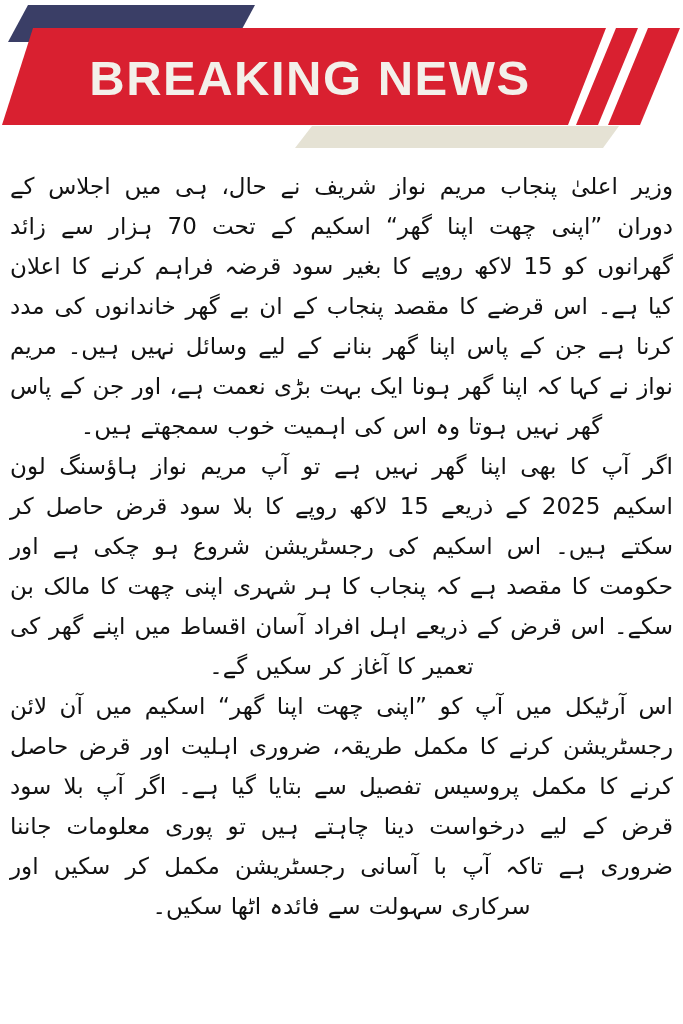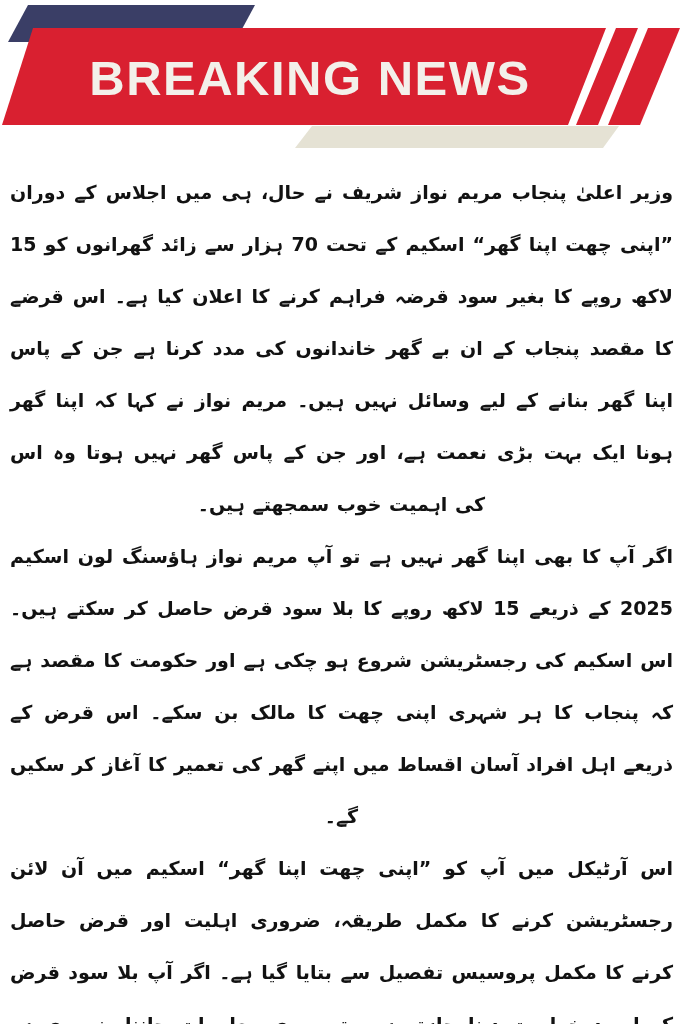--- a/index.html
+++ b/index.html
@@ -36,23 +36,23 @@
     letter-spacing: 1.5px;
   }
   .article {
     direction: rtl;
     padding: 4px 10px 0 10px;
     color: #121212;
   }
   .article p {
     margin: 0;
     font-family: "DejaVu Sans", sans-serif;
-    font-weight: 700;
-    font-size: 19px;
-    line-height: 52px;
+    font-weight: 400;
+    font-size: 23px;
+    line-height: 40px;
     text-align: justify;
     text-align-last: center;
     word-spacing: 1px;
   }
 </style>
 </head>
 <body>
 
 <div class="page">
 

